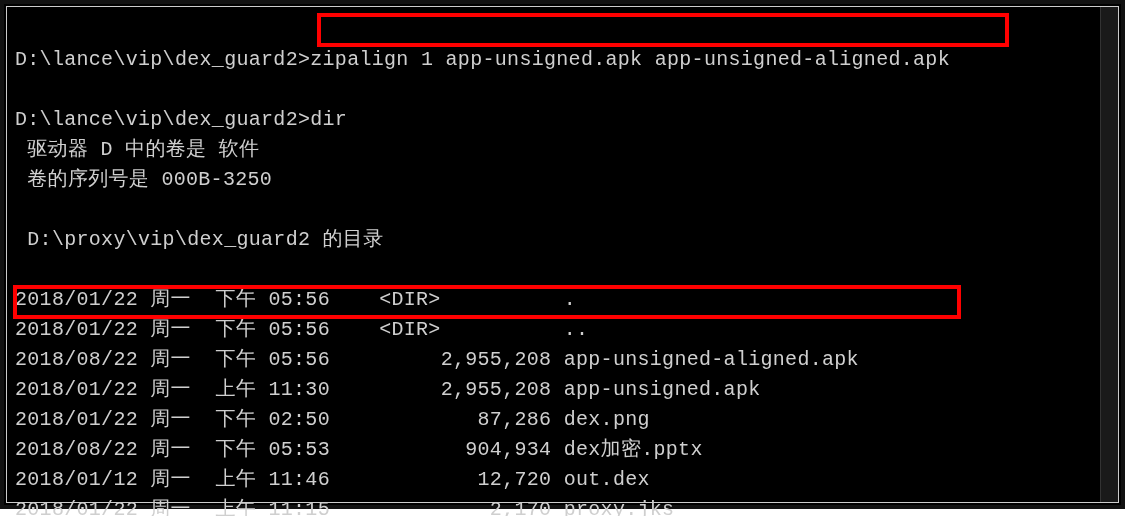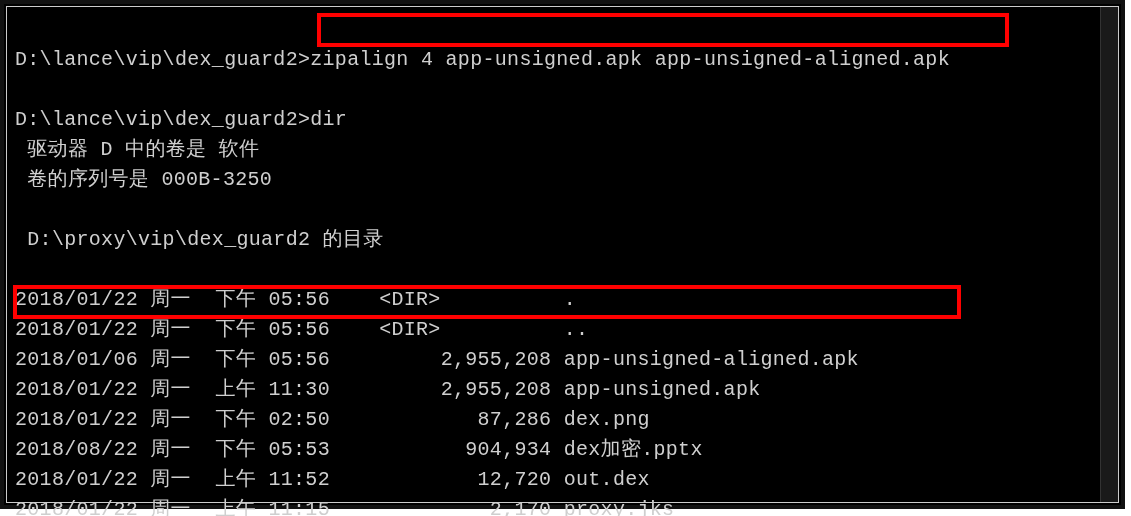--- a/index.html
+++ b/index.html
@@ -46,35 +46,35 @@
     position: absolute;
     pointer-events: none;
   }
 </style>
 </head>
 <body>
 
 <div class="frame">
   <div class="frame-inner">
     <div class="term">
-<span>D:\lance\vip\dex_guard2&gt;</span><span>zipalign 4 app-unsigned.apk app-unsigned-aligned.apk</span>
+<span>D:\lance\vip\dex_guard2&gt;</span><span>zipalign 1 app-unsigned.apk app-unsigned-aligned.apk</span>
 
 <span>D:\lance\vip\dex_guard2&gt;</span><span>dir</span>
 <span> 驱动器 D 中的卷是 软件</span>
 <span> 卷的序列号是 000B-3250</span>
 
 <span> D:\proxy\vip\dex_guard2 的目录</span>
 
 <span>2018/01/22 周一  下午 05:56    &lt;DIR&gt;          .</span>
 <span>2018/01/22 周一  下午 05:56    &lt;DIR&gt;          ..</span>
-<span>2018/01/06 周一  下午 05:56         2,955,208 app-unsigned-aligned.apk</span>
+<span>2018/08/22 周一  下午 05:56         2,955,208 app-unsigned-aligned.apk</span>
 <span>2018/01/22 周一  上午 11:30         2,955,208 app-unsigned.apk</span>
 <span>2018/01/22 周一  下午 02:50            87,286 dex.png</span>
 <span>2018/08/22 周一  下午 05:53           904,934 dex加密.pptx</span>
-<span>2018/01/22 周一  上午 11:52            12,720 out.dex</span>
+<span>2018/01/12 周一  上午 11:46            12,720 out.dex</span>
 <span>2018/01/22 周一  上午 11:15             2,170 proxy.jks</span>
 
 
 
 
 </div>
     <div class="scrollbar"></div>
     <div class="hl" style="left:310px; top:6px; width:692px; height:34px;"></div>
     <div class="hl" style="left:6px; top:278px; width:948px; height:34px;"></div>
   </div>

